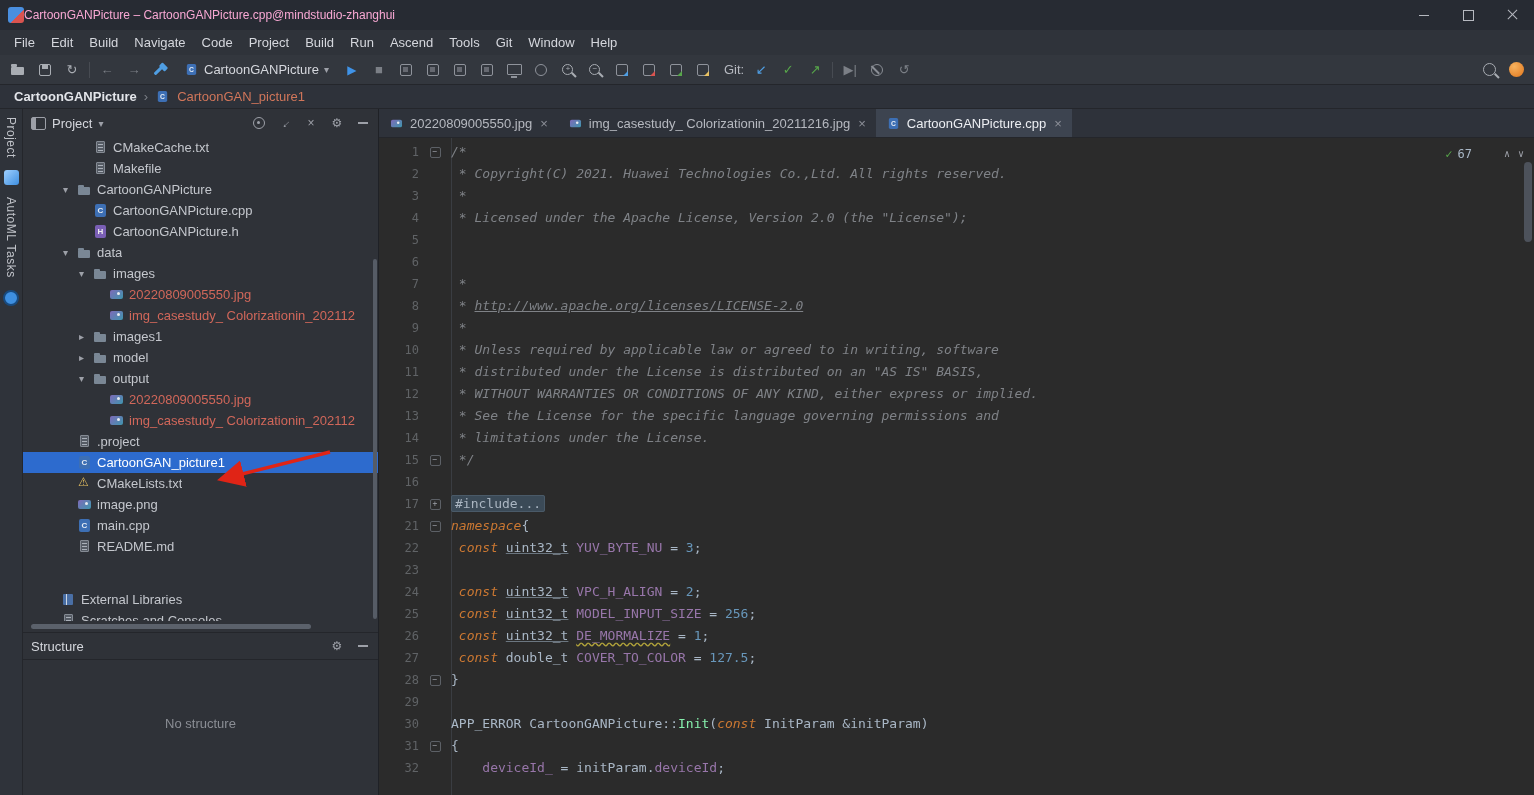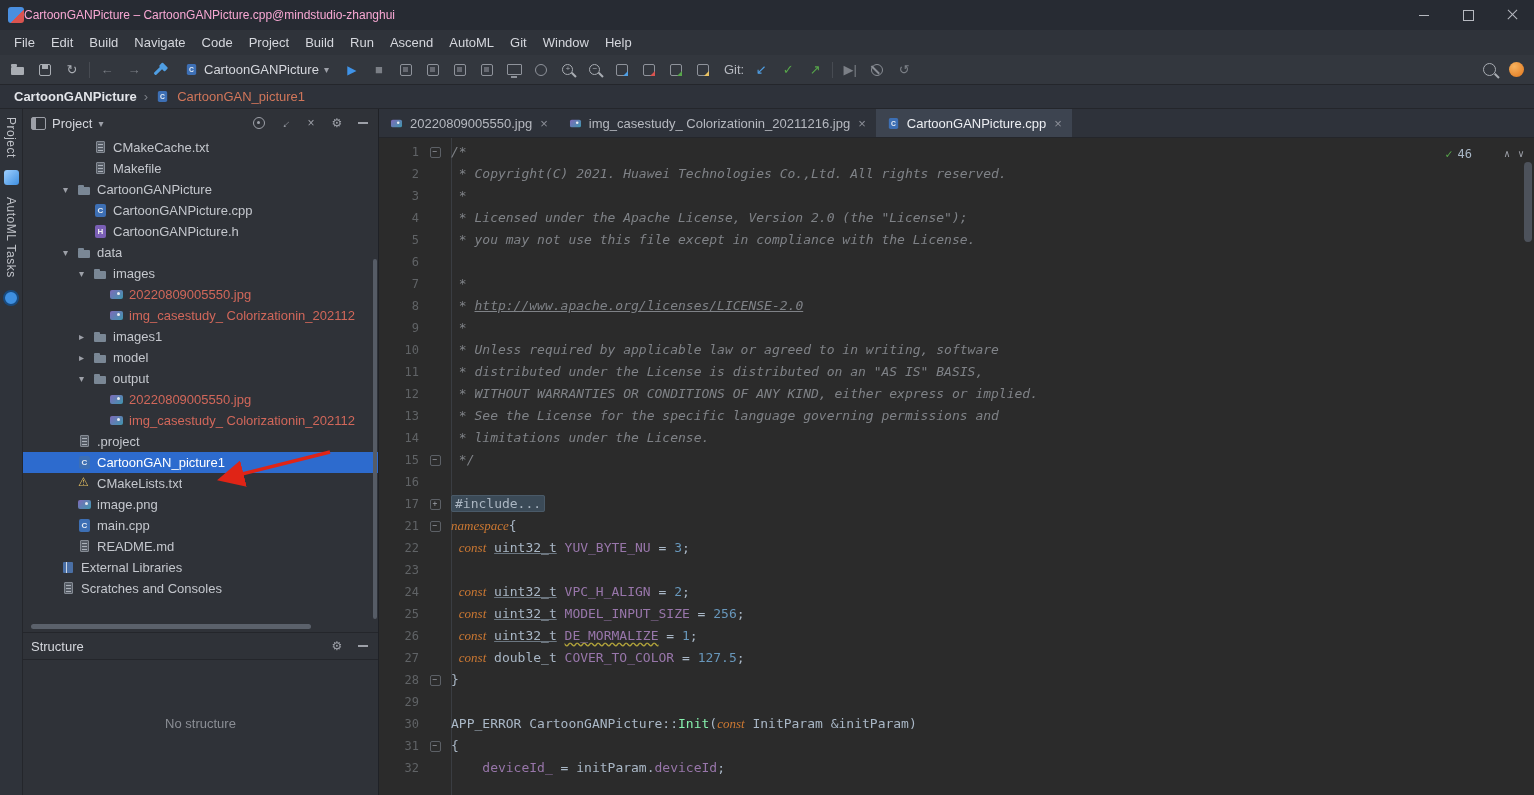--- a/index.html
+++ b/index.html
@@ -122,21 +122,21 @@
   .gutter-bg{position:absolute;left:0;top:0;bottom:0;width:72px;border-right:1px solid #3a3d42;}
   .code-lines{position:relative;padding-top:3px;}
   .cline{height:22px;display:flex;align-items:center;}
   .gnum{width:40px;text-align:right;color:#606366;font-size:12px;flex:none;}
   .gfold{width:32px;flex:none;display:flex;justify-content:center;}
   .fm{width:9px;height:9px;border:1px solid #5c6066;border-radius:2px;color:#9da0a8;
       font:8px/8px "DejaVu Sans Mono",monospace;text-align:center;font-style:normal;}
   .ctext{white-space:pre;}
   .tk-cm{color:#7f8287;font-style:italic;}
   .tk-link{color:#7f8287;font-style:italic;text-decoration:underline;}
-  .tk-kw{color:#cc7832;font-style:italic;font-family:Liberation Serif, serif;}
+  .tk-kw{color:#cc7832;font-style:italic;}
   .tk-type{color:#a9b7c6;text-decoration:underline;text-decoration-color:#6b7680;}
   .tk-type2{color:#a9b7c6;margin-top:6px;}
   .tk-name{color:#9876aa;}
   .tk-typo{color:#9876aa;text-decoration:underline wavy #b2a43a;text-underline-offset:2px;}
   .tk-num{color:#6897bb;}
   .tk-pl{color:#a9b7c6;}
   .tk-fn{color:#86efac;}
   .tk-field{color:#9876aa;}
   .tk-foldtext{color:#abb6c2;background:#3b4a57;border:1px solid #4a5a68;border-radius:2px;padding:0 3px;}
   .inspections{position:absolute;top:5px;right:62px;display:flex;align-items:center;gap:5px;font-size:12px;color:#a9b7c6;}
@@ -163,21 +163,21 @@
   <div class="menubar">
       <span class="menu-item">File</span>
       <span class="menu-item">Edit</span>
       <span class="menu-item">Build</span>
       <span class="menu-item">Navigate</span>
       <span class="menu-item">Code</span>
       <span class="menu-item">Project</span>
       <span class="menu-item">Build</span>
       <span class="menu-item">Run</span>
       <span class="menu-item">Ascend</span>
-      <span class="menu-item">AutoML</span>
+      <span class="menu-item">Tools</span>
       <span class="menu-item">Git</span>
       <span class="menu-item">Window</span>
       <span class="menu-item">Help</span>
     </div>
 
   <div class="toolbar">
     <span class="tbi tb-folder"></span>
     <span class="tbi tb-save"></span>
     <span class="tbi">↻</span>
     <span class="sep"></span>
@@ -355,21 +355,21 @@
           <div class="trow" style="padding-left: 36px;">
             <span class="chev"></span>
             <span class="ticon cpp"></span>
             <span class="tlabel">main.cpp</span>
           </div>
           <div class="trow" style="padding-left: 36px;">
             <span class="chev"></span>
             <span class="ticon md"></span>
             <span class="tlabel">README.md</span>
           </div>
-          <div class="trow" style="padding-left: 20px;">
+          <div class="trow" style="padding-left: 20px; margin-top: 32px;">
             <span class="chev"></span>
             <span class="ticon lib"></span>
             <span class="tlabel">External Libraries</span>
           </div>
           <div class="trow" style="padding-left: 20px;">
             <span class="chev"></span>
             <span class="ticon scratch"></span>
             <span class="tlabel">Scratches and Consoles</span>
           </div>
         </div>
@@ -430,21 +430,20 @@
               <span class="ctext"><span class="tk-cm"> *</span></span>
             </div>
             <div class="cline">
               <span class="gnum">4</span>
               <span class="gfold"></span>
               <span class="ctext"><span class="tk-cm"> * Licensed under the Apache License, Version 2.0 (the "License");</span></span>
             </div>
             <div class="cline">
               <span class="gnum">5</span>
               <span class="gfold"></span>
-              <span class="ctext"><span class="tk-cm"> * you may not use this file except in compliance with the License.</span></span>
             </div>
             <div class="cline">
               <span class="gnum">6</span>
               <span class="gfold"></span>
             </div>
             <div class="cline">
               <span class="gnum">7</span>
               <span class="gfold"></span>
               <span class="ctext"><span class="tk-cm"> *</span></span>
             </div>
@@ -563,21 +562,21 @@
               <span class="ctext"><span class="tk-pl">{</span></span>
             </div>
             <div class="cline">
               <span class="gnum">32</span>
               <span class="gfold"></span>
               <span class="ctext"><span class="tk-pl">    </span><span class="tk-field">deviceId_</span><span class="tk-pl"> = initParam.</span><span class="tk-field">deviceId</span><span class="tk-pl">;</span></span>
             </div>
           </div>
         <div class="inspections">
           <span class="insp-check">✓</span>
-          <span>46</span>
+          <span>67</span>
         </div>
         <div class="nav-chevrons">
           <span>∧</span>
           <span>∨</span>
         </div>
         <div class="ed-vscroll"></div>
       </div>
     </div>
   </div>
 

